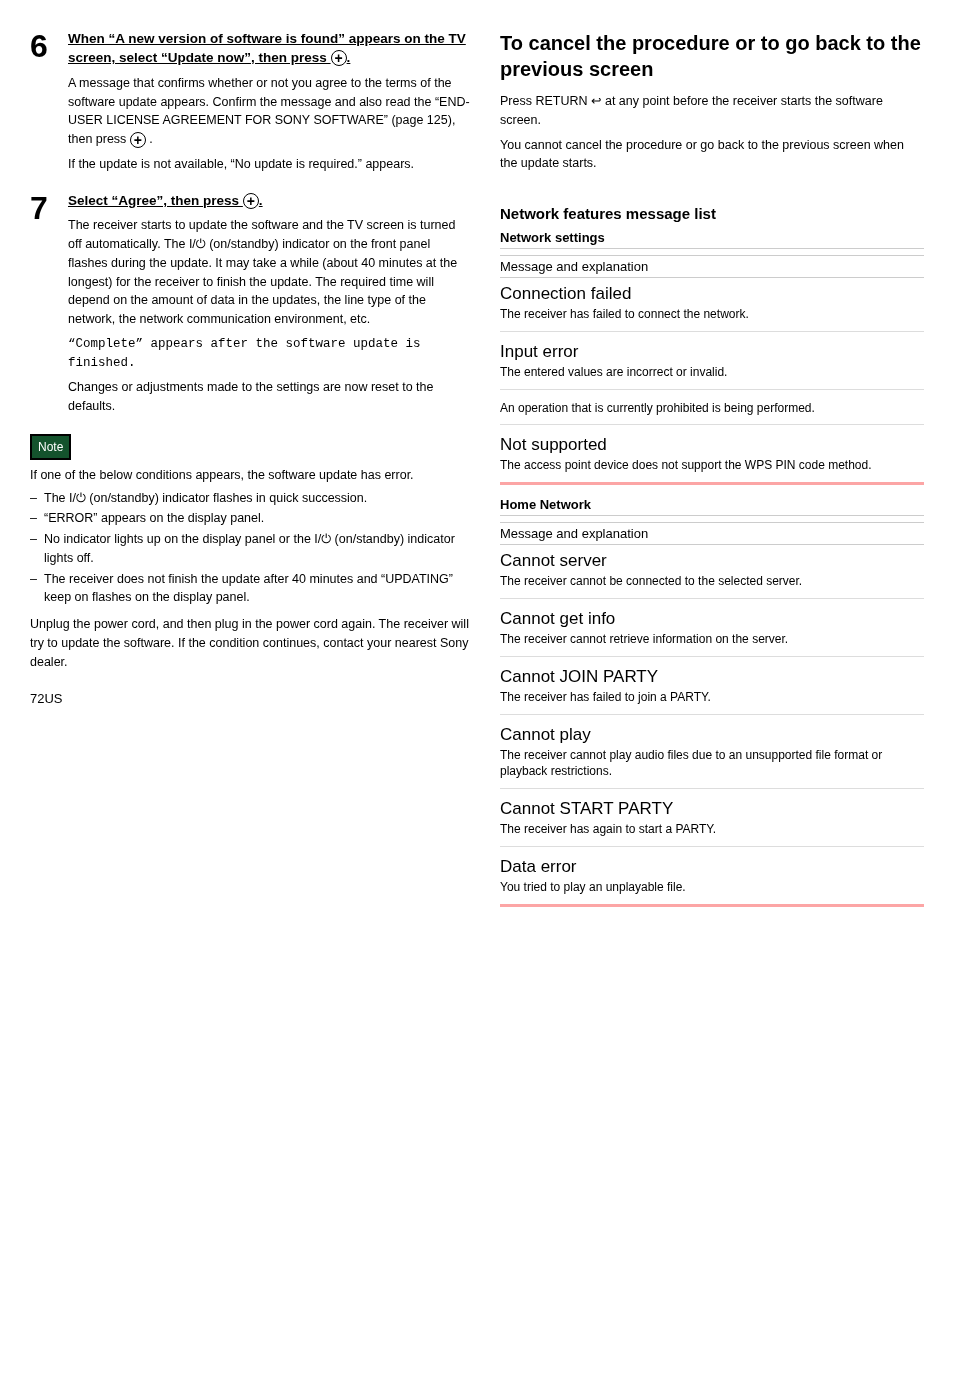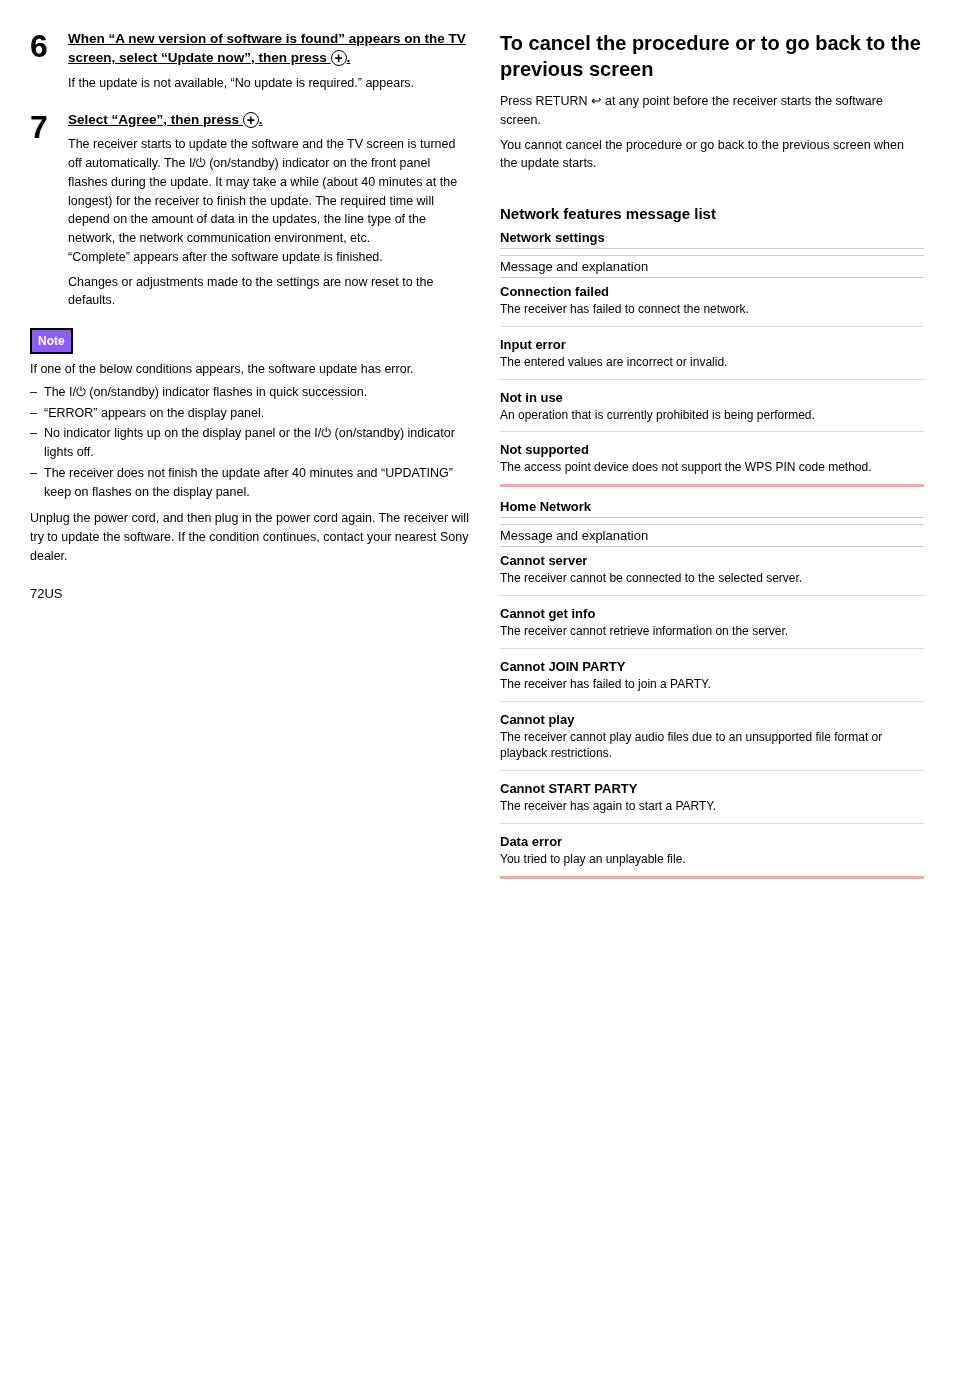--- a/index.html
+++ b/index.html
@@ -53,23 +53,23 @@
     }
     .step-body {
       font-size: 12.5px;
       line-height: 1.5;
     }
     .note-box {
       border: 2px solid #000;
       padding: 4px 6px;
       display: inline-block;
       font-size: 12px;
-      font-weight: bold;
+      font-weight: normal;
       margin-bottom: 6px;
-      background: #8b5cf6;
+      background: #14532d;
       color: #fff;
     }
     .note-section {
       margin-top: 14px;
     }
     .note-section p {
       font-size: 12.5px;
       line-height: 1.5;
       margin-bottom: 4px;
     }
@@ -122,22 +122,22 @@
     }
     .message-block {
       margin-bottom: 10px;
       border-bottom: 1px solid #ddd;
       padding-bottom: 8px;
     }
     .message-block:last-child {
       border-bottom: 3px solid #fca5a5;
     }
     .message-title {
-      font-size: 13px;
-      font-weight: bold;
+      font-size: 17px;
+      font-weight: normal;
       margin-bottom: 2px;
     }
     .message-desc {
       font-size: 12px;
       line-height: 1.4;
     }
     .circle-plus {
       display: inline-block;
       width: 16px;
       height: 16px;
@@ -157,34 +157,35 @@
 
   <div class="left-col">
 
     <div class="step-block">
       <div class="step-number">6</div>
       <div class="step-content">
         <div class="step-title">
           When “A new version of software is found” appears on the TV screen, select “Update now”, then press <span class="circle-plus">+</span>.
         </div>
         <div class="step-body">
+          <p>A message that confirms whether or not you agree to the terms of the software update appears. Confirm the message and also read the “END-USER LICENSE AGREEMENT FOR SONY SOFTWARE” (page 125), then press <span class="circle-plus">+</span> .</p>
           <p style="margin-top:6px;">If the update is not available, “No update is required.” appears.</p>
         </div>
       </div>
     </div>
 
     <div class="step-block">
       <div class="step-number">7</div>
       <div class="step-content">
         <div class="step-title">
           Select “Agree”, then press <span class="circle-plus">+</span>.
         </div>
         <div class="step-body">
           <p>The receiver starts to update the software and the TV screen is turned off automatically. The I/⏻ (on/standby) indicator on the front panel flashes during the update. It may take a while (about 40 minutes at the longest) for the receiver to finish the update. The required time will depend on the amount of data in the updates, the line type of the network, the network communication environment, etc.</p>
-          <p style="">“Complete” appears after the software update is finished.</p>
+          <p style="margin-top:6px;font-family:Liberation Mono, monospace;">“Complete” appears after the software update is finished.</p>
           <p style="margin-top:6px;">Changes or adjustments made to the settings are now reset to the defaults.</p>
         </div>
       </div>
     </div>
 
     <div class="note-section">
       <div class="note-box">Note</div>
       <p>If one of the below conditions appears, the software update has error.</p>
       <ul class="note-list">
         <li>The I/⏻ (on/standby) indicator flashes in quick succession.</li>
@@ -219,21 +220,20 @@
           <div class="message-title">Connection failed</div>
           <div class="message-desc">The receiver has failed to connect the network.</div>
         </div>
 
         <div class="message-block">
           <div class="message-title">Input error</div>
           <div class="message-desc">The entered values are incorrect or invalid.</div>
         </div>
 
         <div class="message-block">
-          <div class="message-title">Not in use</div>
           <div class="message-desc">An operation that is currently prohibited is being performed.</div>
         </div>
 
         <div class="message-block">
           <div class="message-title">Not supported</div>
           <div class="message-desc">The access point device does not support the WPS PIN code method.</div>
         </div>
       </div>
 
       <div style="margin-top:12px;">

